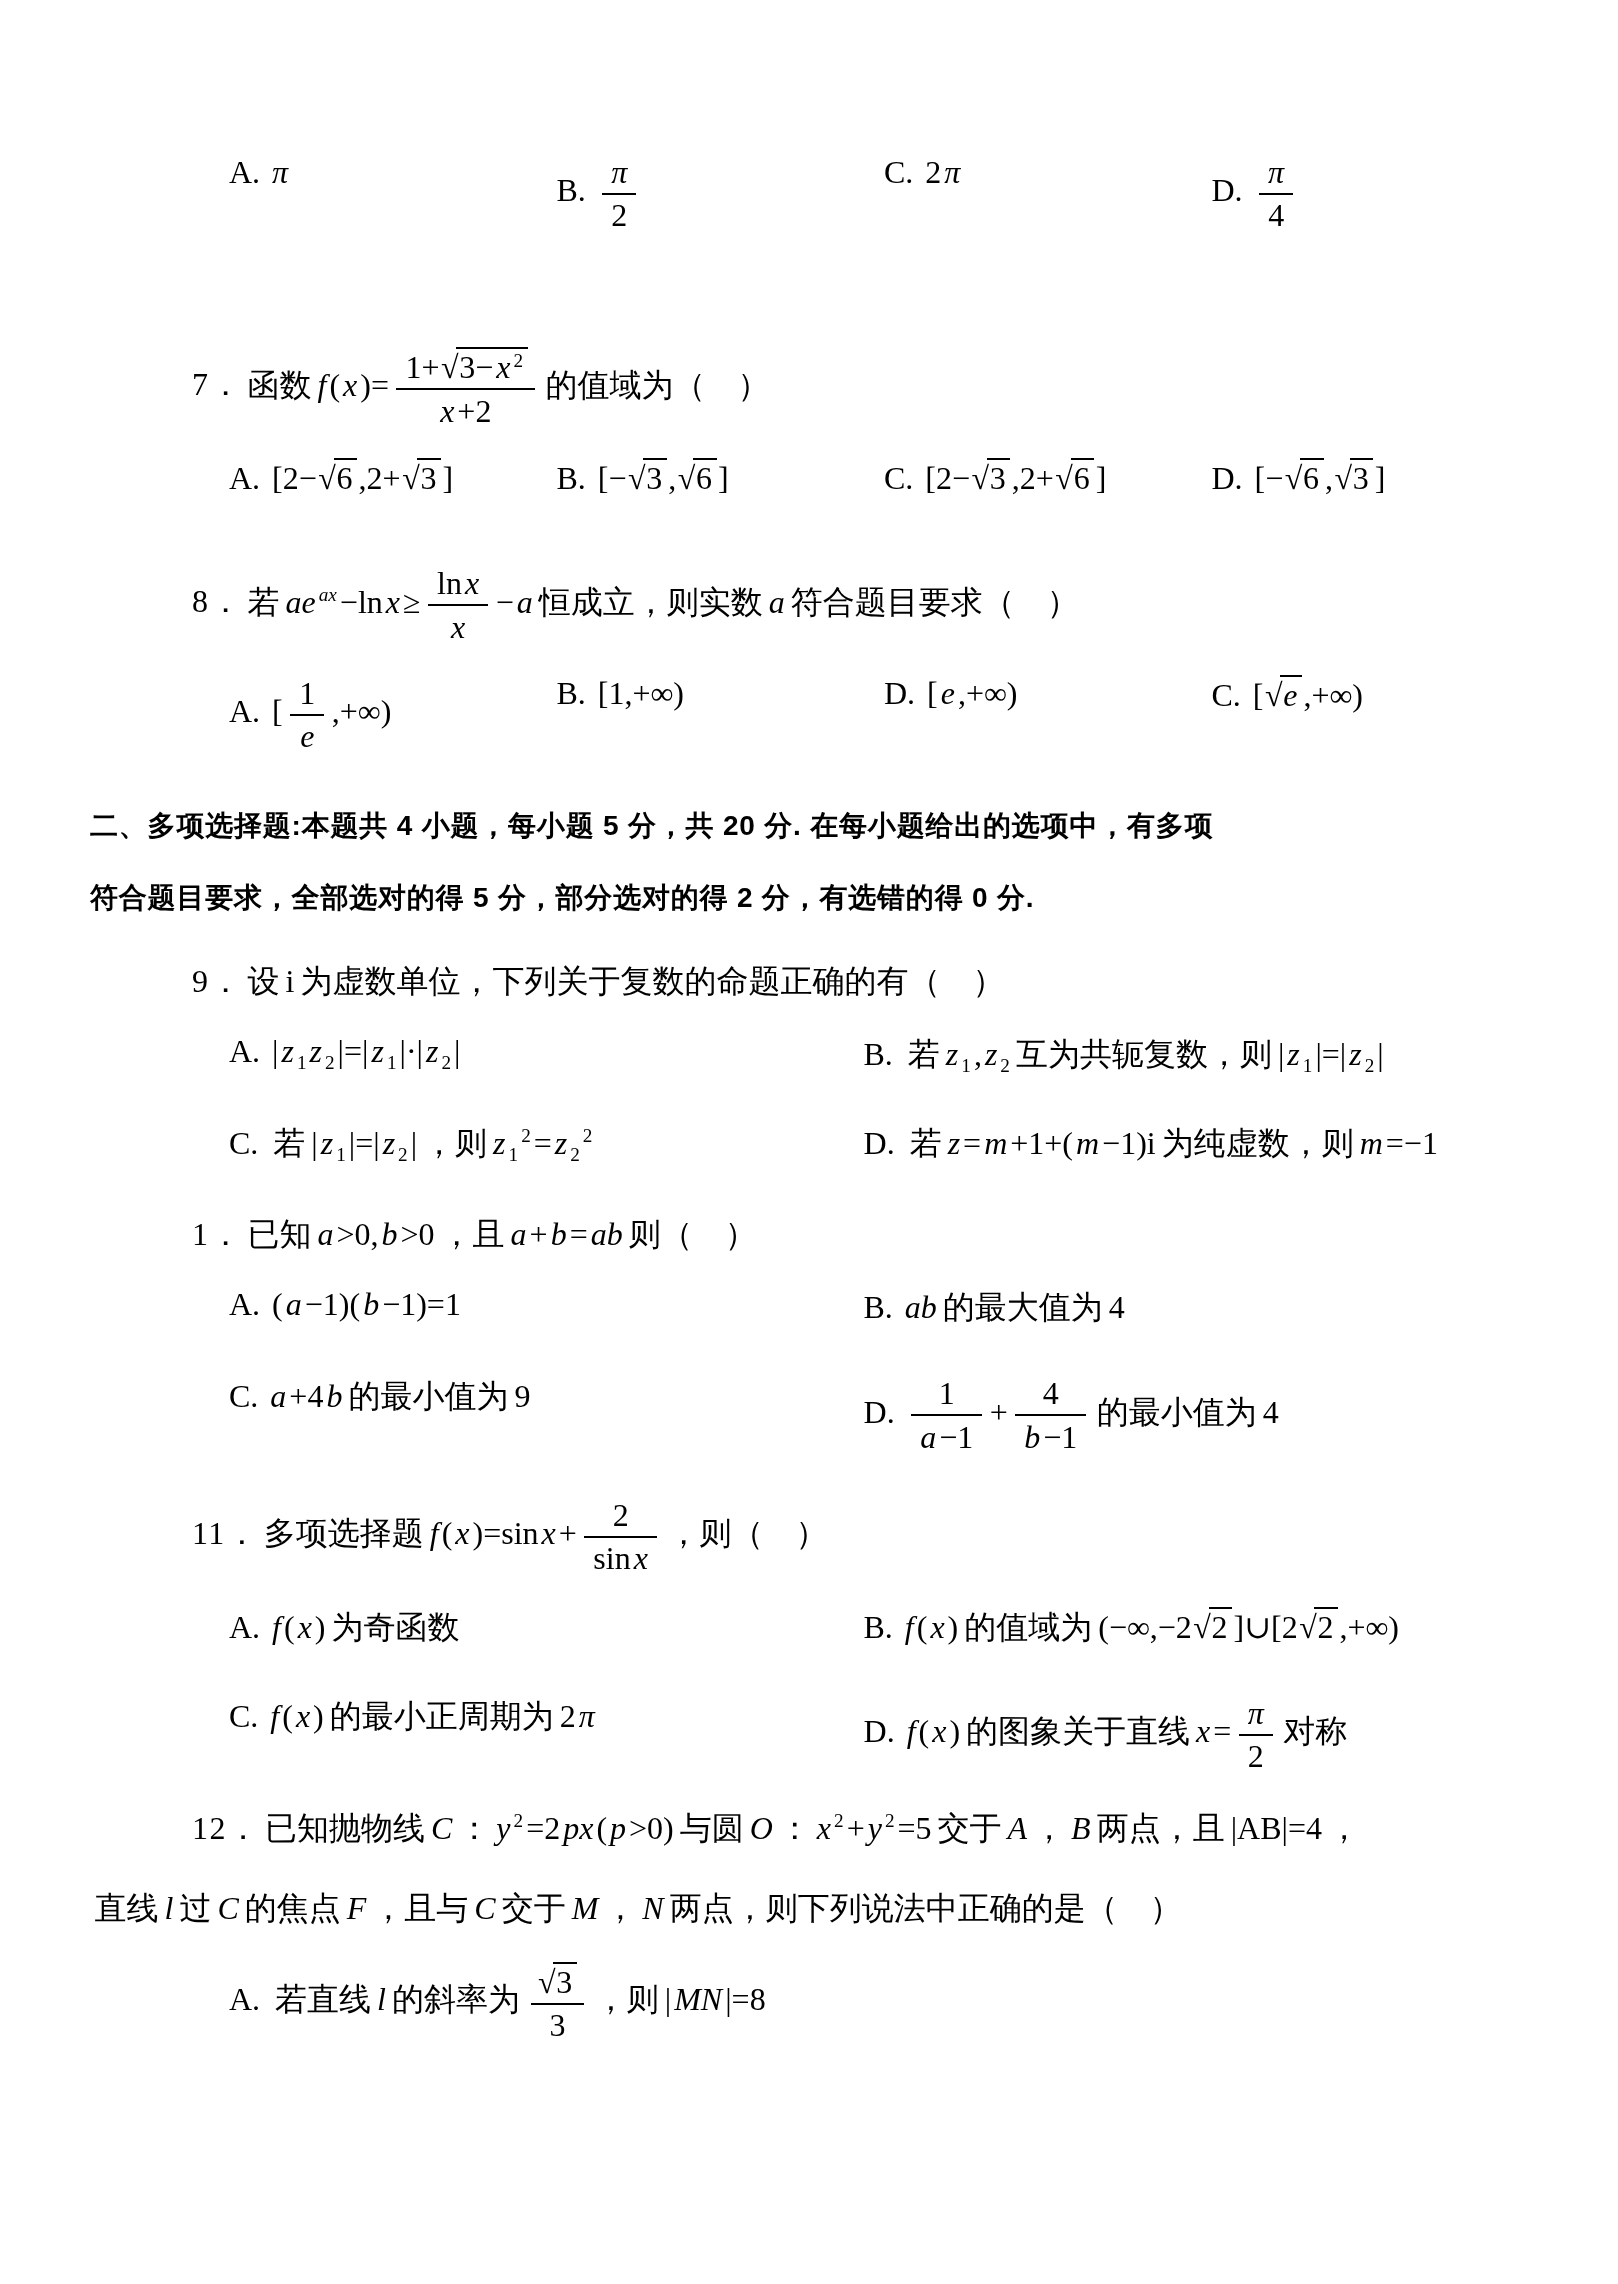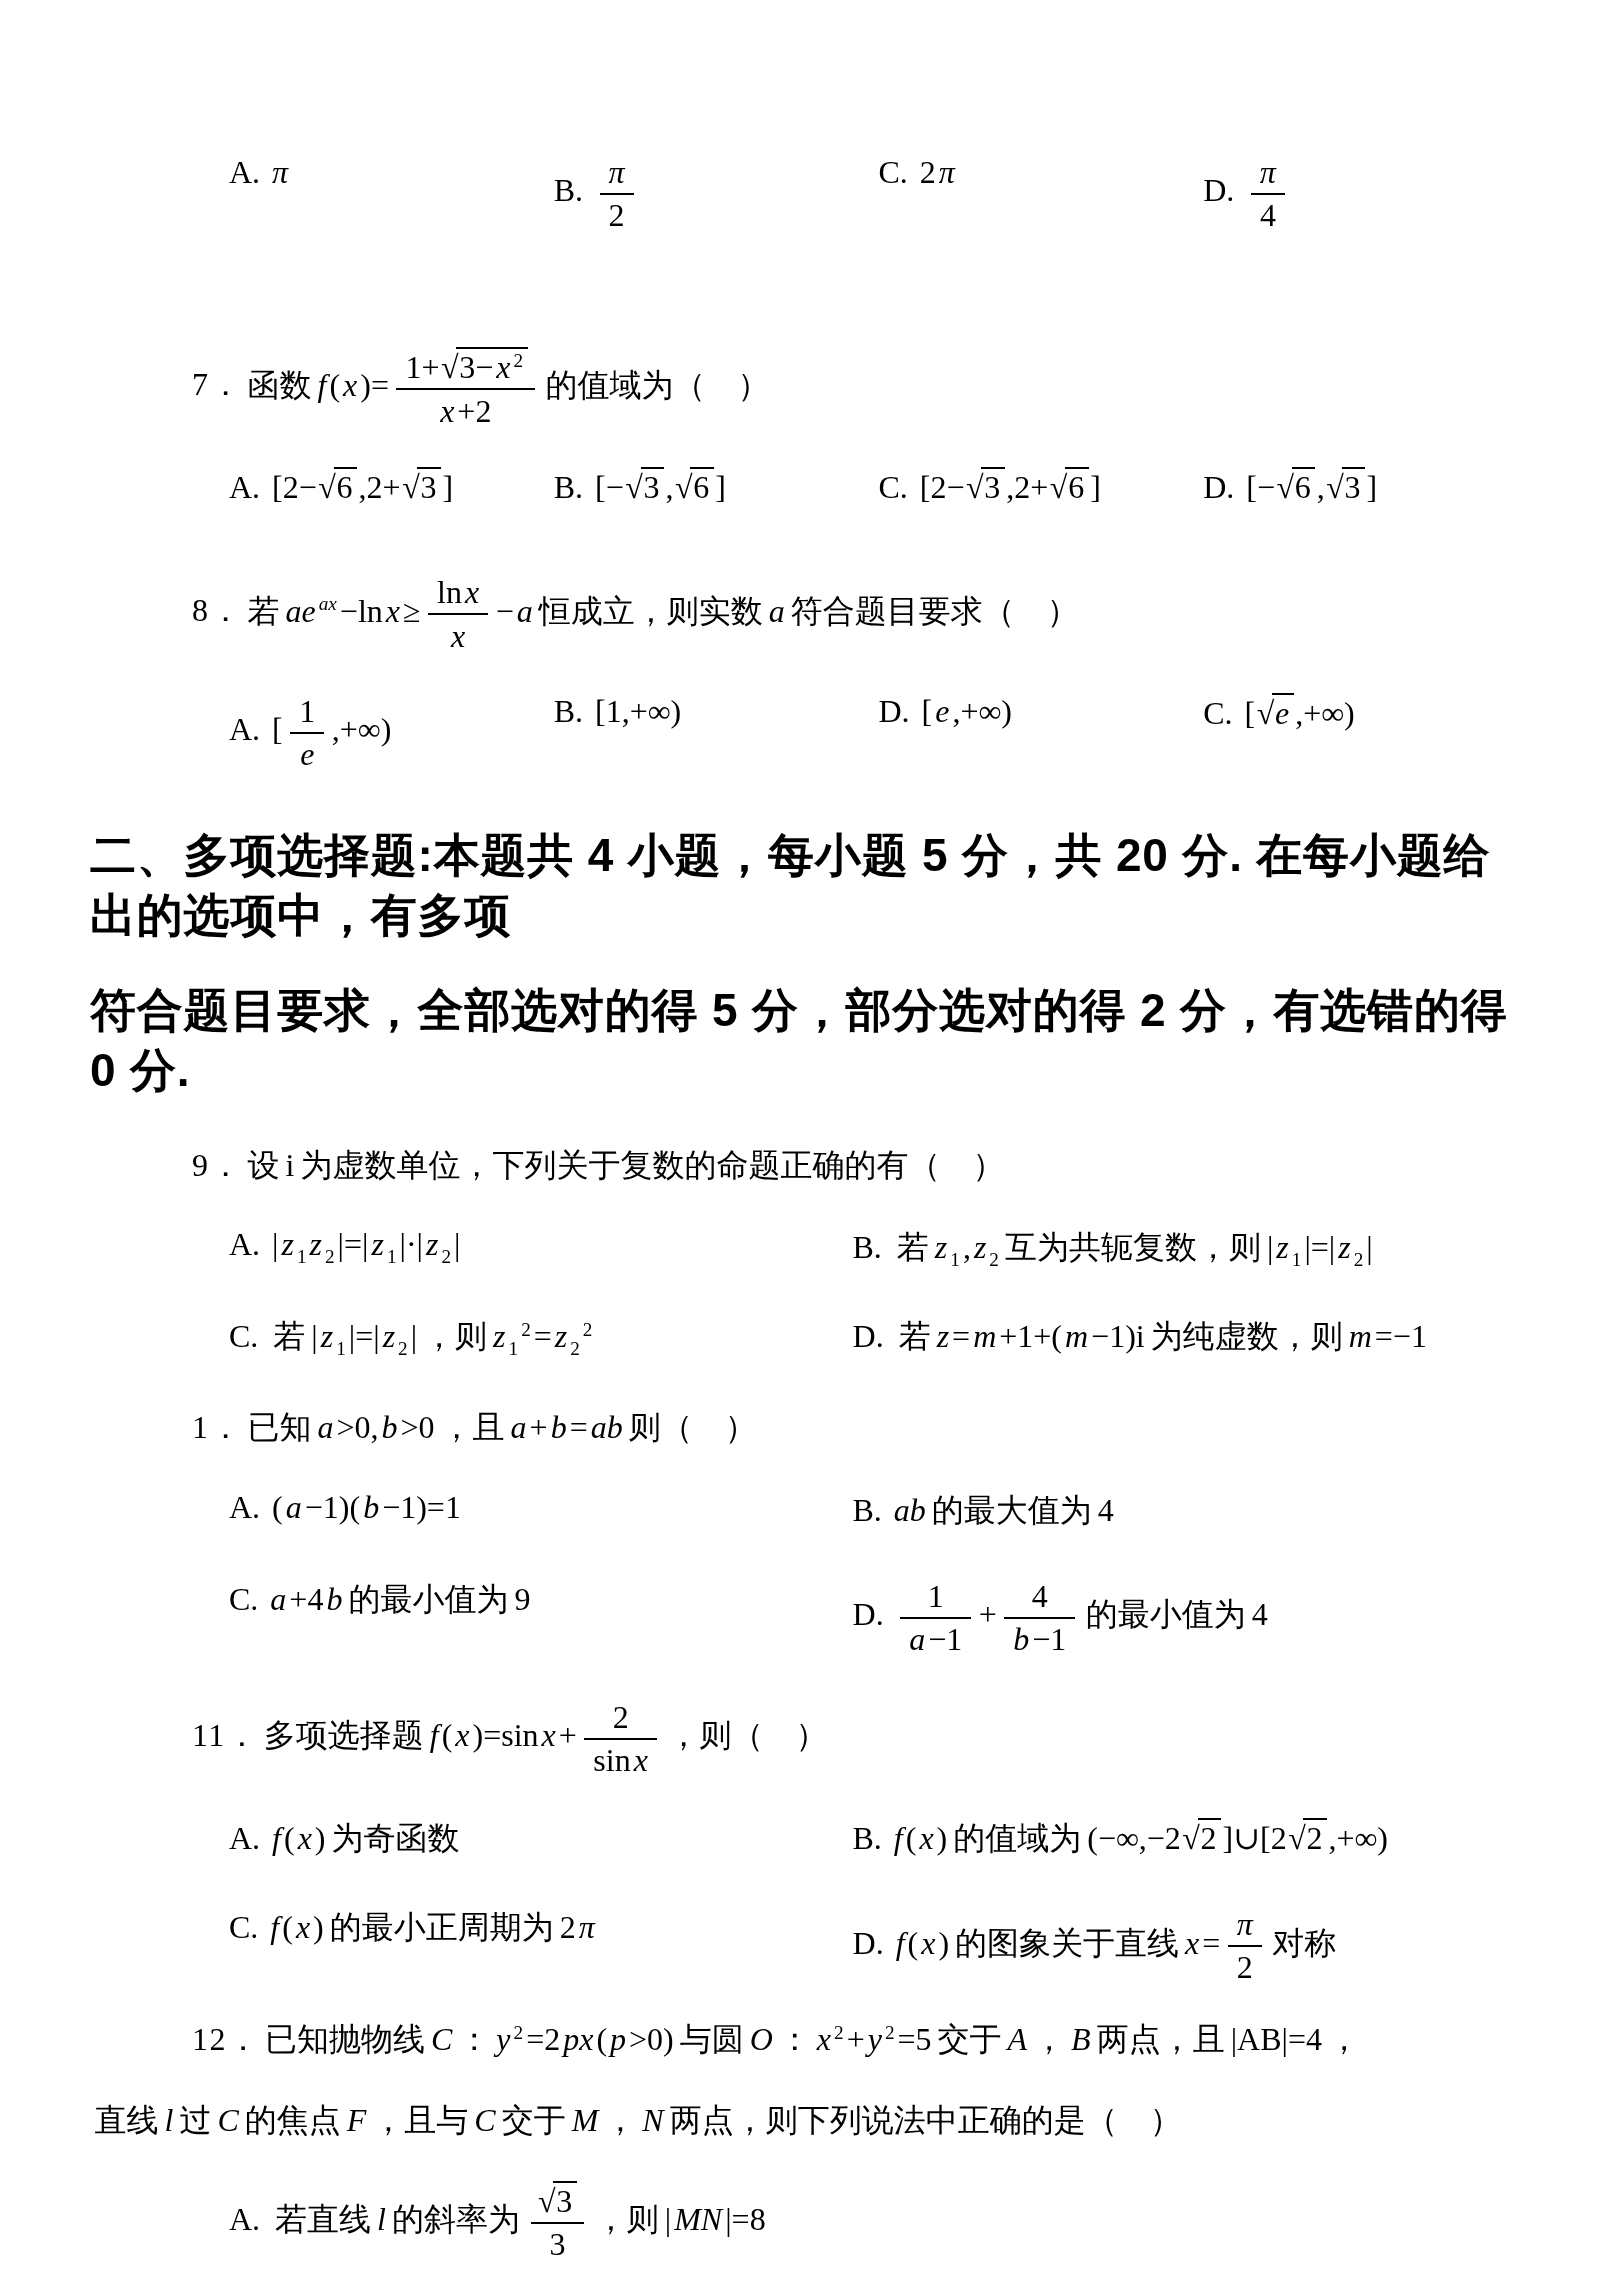--- a/index.html
+++ b/index.html
@@ -22,33 +22,33 @@
   .q-q8  { margin-top: 68px;  }
   .q-q9  { margin-top: 41px;  }
   .q-q10 { margin-top: 45px;  }
   .q-q11 { margin-top: 41px;  }
   .q-q12 { margin-top: 30px;  }
 
   .stem { margin-left: 102px; line-height: 1.45; }
   .stem-cont { margin-left: 0; margin-top: 34px; }
   .q-num { letter-spacing: 1.5px; }
 
-  .options { margin-top: 38px; margin-left: 139px; }
+  .options { margin-top: 29px; margin-left: 139px; gap: 11px; }
   .row4 { display: flex; }
   .row4 .option { flex: 1; }
   .grid2 { display: grid; grid-template-columns: 48% 52%; row-gap: 45px; }
   .list .option { margin-top: 30px; }
   .option { white-space: nowrap; }
   .opt-label { margin-right: 10.5px; }
 
   
   .section-header {
     margin-top: 53px;
     font-weight: bold;
-    font-size: 46px;
+    font-size: 28px;
     font-family: "Liberation Sans", "DejaVu Sans", sans-serif;
     letter-spacing: 0.8px;
     line-height: 1.3;
   }
   .section-line2 { margin-top: 36px; }
 
   
   .footer {
     position: absolute;
     left: 0; right: 0;

